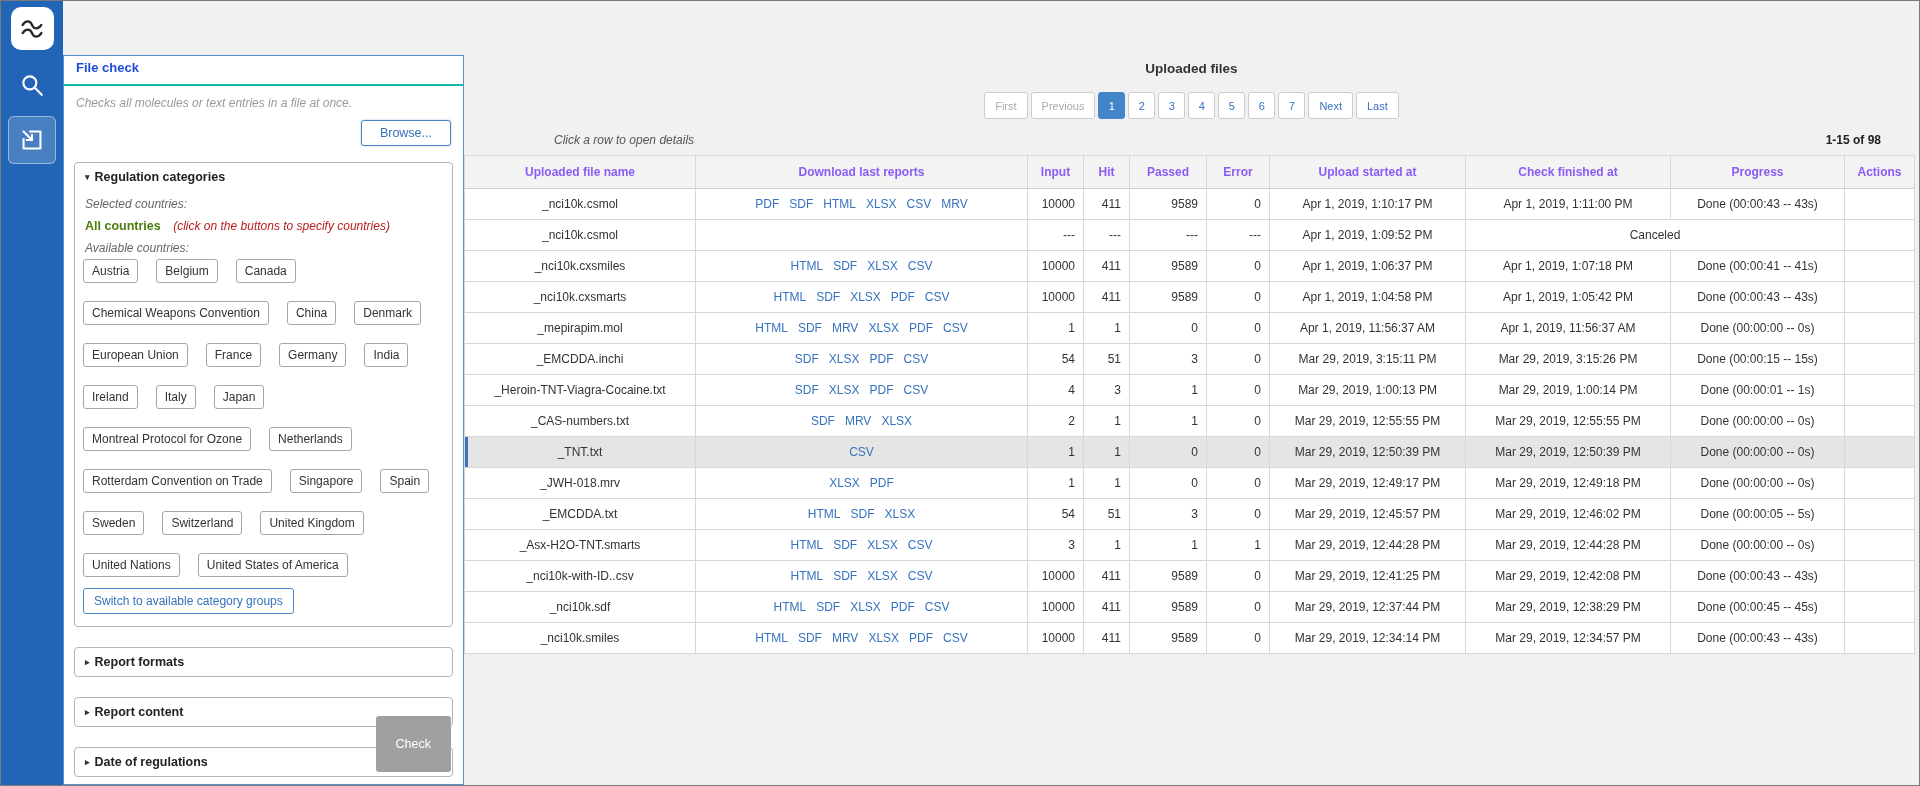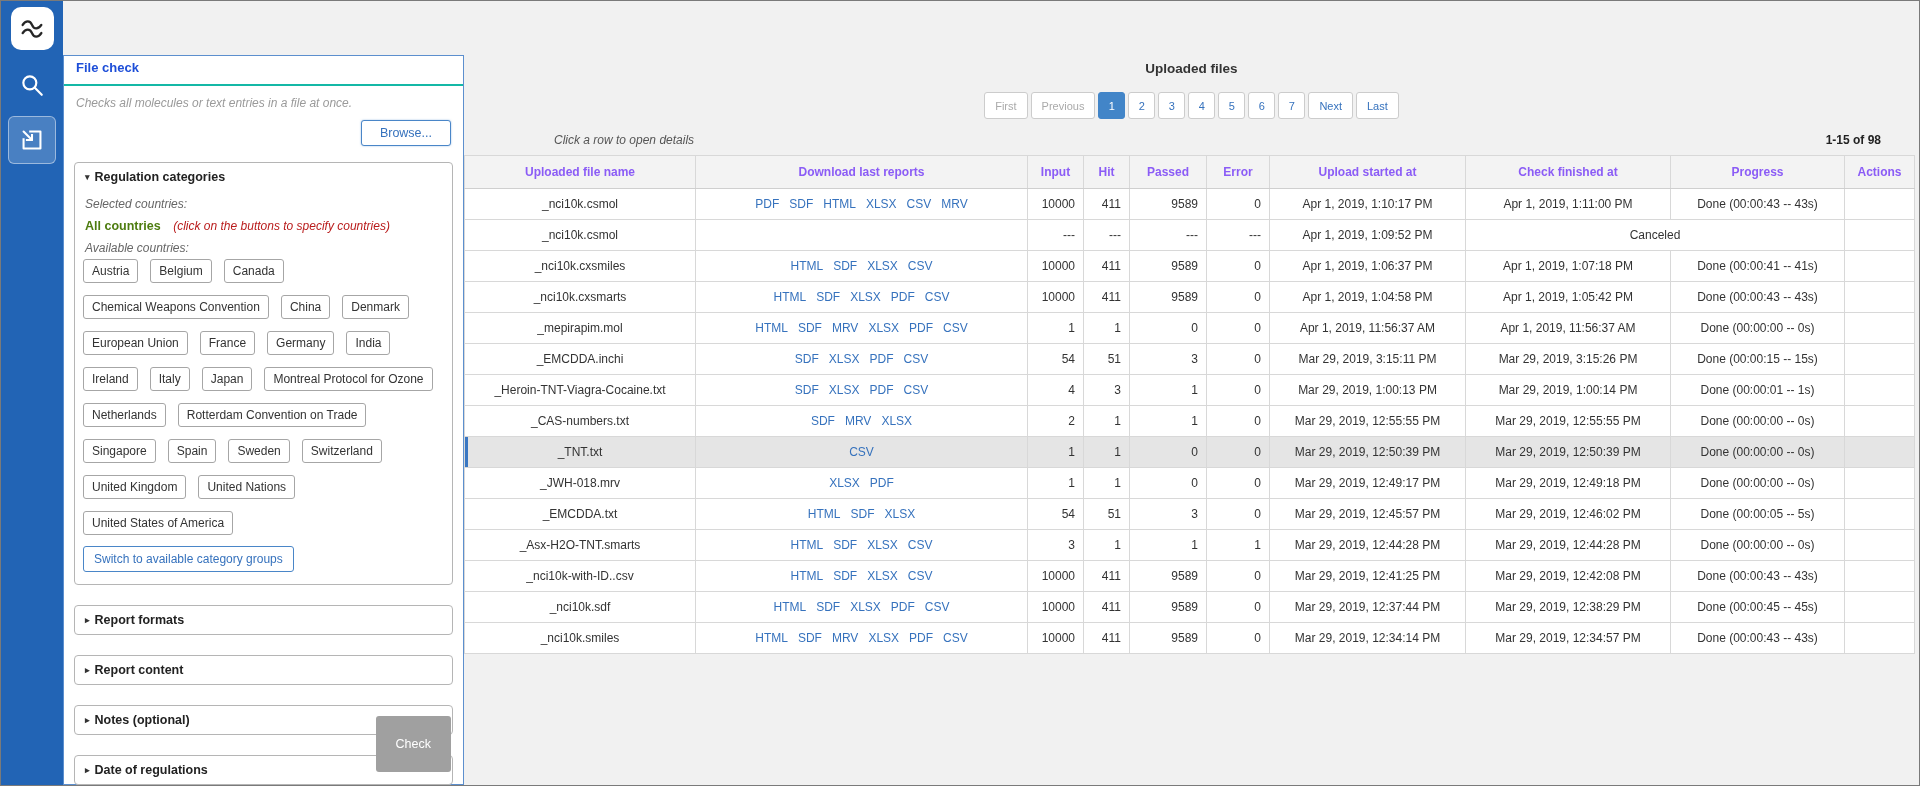--- a/index.html
+++ b/index.html
@@ -72,21 +72,21 @@
   }
   .section-box { margin: 6px 10px; border: 1px solid #b5b5b5; border-radius: 4px; background: #fff; }
   .section-box.gap { margin-top: 20px; }
   .section-head { padding: 7px 10px; font-size: 12.5px; font-weight: bold; color: #222; cursor: pointer; }
   .caret-glyph { font-size: 9px; color: #333; margin-right: 5px; vertical-align: 1px; }
   .section-body { padding: 0 8px 12px; }
   .lbl-italic { font-style: italic; color: #666; font-size: 12px; margin: 6px 2px 4px; }
   .all-countries-row { margin: 5px 2px 7px; }
   .all-countries { font-weight: bold; font-size: 12.5px; color: #4d7c0f; }
   .all-countries-hint { font-style: italic; color: #b91c1c; font-size: 12px; margin-left: 8px; }
-  .country-wrap { display: flex; flex-wrap: wrap; gap: 12px; margin-top: 4px; }
+  .country-wrap { display: flex; flex-wrap: wrap; gap: 18px; margin-top: 4px; }
   .country-btn {
     background: #fff; border: 1px solid #a6a6a6; border-radius: 3px;
     padding: 4px 8px; font-family: inherit; font-size: 12px; color: #333; cursor: pointer;
     white-space: nowrap;
   }
   .switch-btn { margin-top: 11px; padding: 5px 10px; font-size: 12px; box-shadow: none; }
   .check-row { position: absolute; bottom: 12px; right: 12px; }
   .check-btn {
     background: #a0a0a0; color: #fff; border: none; border-radius: 3px;
     font-family: inherit; font-size: 12.5px; padding: 21px 20px; cursor: default;
@@ -214,23 +214,20 @@
     </div>
 
     <div>
         <div class="section-box gap">
           <div class="section-head"><span class="caret-glyph">▸</span><span>Report formats</span></div>
         </div>
         <div class="section-box gap">
           <div class="section-head"><span class="caret-glyph">▸</span><span>Report content</span></div>
         </div>
         <div class="section-box gap">
-          <div class="section-head"><span class="caret-glyph">▸</span><span>Notes (optional)</span></div>
-        </div>
-        <div class="section-box gap">
           <div class="section-head"><span class="caret-glyph">▸</span><span>Date of regulations</span></div>
         </div>
       </div>
 
     <div class="check-row">
       <button class="check-btn" disabled="">Check</button>
     </div>
   </section>
 
   <main class="main">

